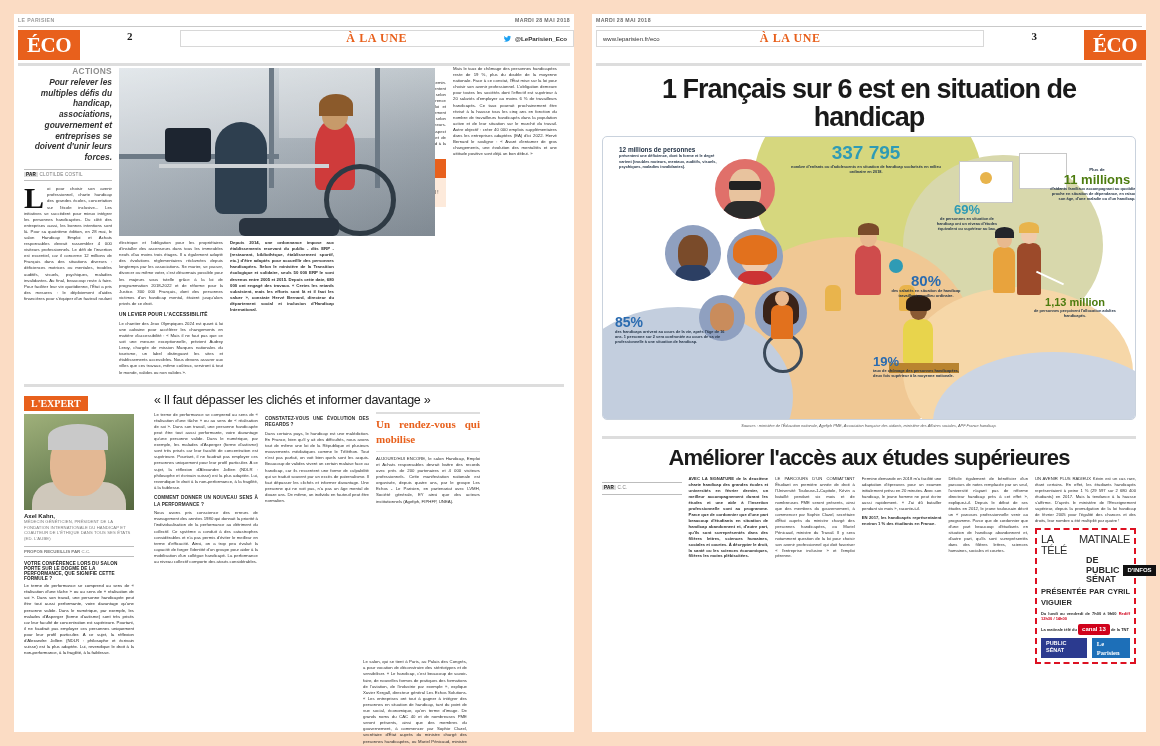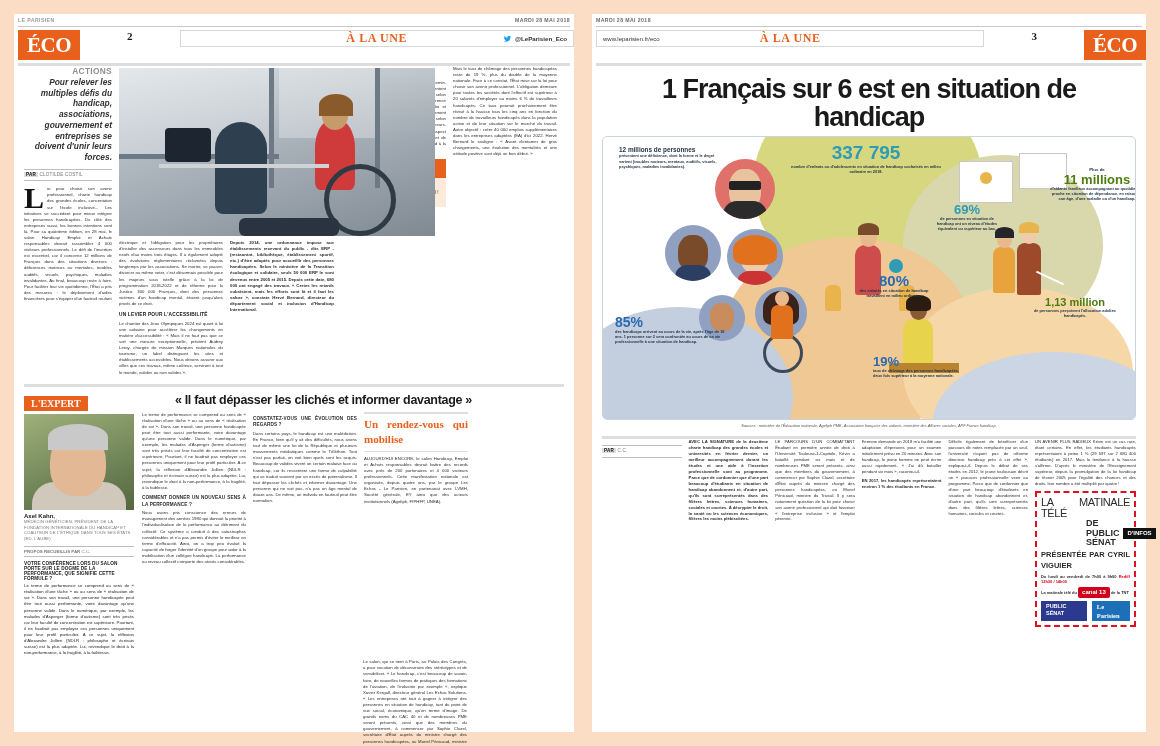--- a/index.html
+++ b/index.html
@@ -82,38 +82,38 @@
   .bold-lead{font-weight:bold;}
   .box-title{background:#e8601c;color:#fff;font-family:"Liberation Serif",serif;
     font-weight:bold;font-size:9px;text-align:center;padding:3px 0;}
   .box-body{background:#fdeadb;padding:4px 5px;font-size:4.6px;line-height:1.45;}
   .box-body .t{font-weight:bold;font-size:5.4px;letter-spacing:.2px;}
   .dot{color:#e8601c;}
 
   .sep-rule{height:3px;background:#ddd;margin:8px 10px 0;}
 
   
-  .expert-wrap{display:flex;gap:8px;padding:6px 10px 0;}
+  .expert-wrap{display:flex;gap:20px;padding:6px 10px 0;}
   .expert-col{width:110px;}
   .tag{background:#e8601c;color:#fff;font-family:"Liberation Serif",serif;
     font-weight:bold;font-size:10px;padding:2px 7px;display:inline-block;}
   .portrait{width:110px;height:96px;margin-top:3px;
     background:linear-gradient(160deg,#9fb07a,#6f8457 60%,#55663f);position:relative;overflow:hidden;}
   .portrait .head{position:absolute;left:26px;top:16px;width:56px;height:66px;
     background:#e3b894;border-radius:48% 48% 42% 42%;}
   .portrait .hair{position:absolute;left:24px;top:10px;width:60px;height:26px;
     background:#c9c9c9;border-radius:50% 50% 0 0;}
   .portrait .body{position:absolute;left:8px;bottom:0;width:94px;height:28px;
     background:#cfc8bb;border-radius:22px 22px 0 0;}
   .expert-name{font-weight:bold;font-size:6px;margin-top:3px;}
   .expert-desc{font-size:4.2px;line-height:1.4;color:#7a7a7a;letter-spacing:.1px;text-transform:uppercase;}
   .propos{border-top:1px solid #bdbdbd;border-bottom:1px solid #bdbdbd;margin:4px 0;
     padding:2px 0;font-size:4.4px;color:#777;}
-  .q-head{font-family:"Liberation Sans",sans-serif;font-weight:bold;font-size:12.5px;
-    text-align:right;line-height:1.12;letter-spacing:-.3px;margin-bottom:5px;}
+  .q-head{font-family:"Liberation Sans",sans-serif;font-weight:normal;font-size:12.5px;
+    text-align:left;line-height:1.12;letter-spacing:-.3px;margin-bottom:5px;}
   .qa-cols{display:flex;gap:7px;}
   .qcol{width:104px;font-size:4.3px;line-height:1.42;text-align:justify;color:#2b2b2b;}
   .qlabel{font-weight:bold;font-size:4.7px;margin:4px 0 2px;letter-spacing:.1px;}
 
   .rdv-head{font-family:"Liberation Serif",serif;font-weight:bold;font-size:11px;
     color:#e8601c;border-top:2px solid #ddd;border-bottom:1px solid #ddd;
     padding:3px 0;margin:0 0 4px 0;}
 
   
   .info-head{font-family:"Liberation Sans",sans-serif;font-weight:bold;font-size:27px;
@@ -399,21 +399,21 @@
         <div class="num n-teal" style="font-size:13px;">69%</div>
         <div class="txt n-dark">de personnes en situation de handicap ont un niveau d'études équivalent ou supérieur au bac.</div>
       </div>
 
       <div class="stat" style="left:446px;top:30px;width:96px;text-align:center;">
         <div class="txt n-dark" style="font-size:4.4px;">Plus de</div>
         <div class="num n-green" style="font-size:13px;">11 millions</div>
         <div class="txt n-dark">d'aidants familiaux accompagnant au quotidien un proche en situation de dépendance, en raison de son âge, d'une maladie ou d'un handicap.</div>
       </div>
 
-      <div class="stat" style="left:252px;top:136px;width:78px;text-align:center;">
+      <div class="stat" style="left:252px;top:136px;width:78px;text-align:center;padding-left:32px;">
         <div class="num n-blue" style="font-size:15px;">80%</div>
         <div class="txt n-dark">des salariés en situation de handicap travaillent en milieu ordinaire.</div>
       </div>
 
       <div class="stat" style="left:12px;top:178px;width:110px;">
         <div class="num n-blue" style="font-size:14px;">85%</div>
         <div class="txt n-dark">des handicaps arrivent au cours de la vie, après l'âge de 16 ans. 1 personne sur 2 sera confrontée au cours de sa vie professionnelle à une situation de handicap.</div>
       </div>
 
       <div class="stat" style="left:270px;top:218px;width:96px;">
@@ -423,20 +423,21 @@
 
       <div class="stat" style="left:420px;top:160px;width:104px;text-align:center;">
         <div class="num n-green" style="font-size:11px;">1,13 million</div>
         <div class="txt n-dark">de personnes perçoivent l'allocation adultes handicapés.</div>
       </div>
     </div>
 
     <div class="sources">Sources : ministère de l'Éducation nationale, Agefiph PME, Association française des aidants, ministère des Affaires sociales, APF France handicap.</div>
     <div class="sep-rule"></div>
 
+    <div class="head2">Améliorer l'accès aux études supérieures</div>
 
     <div class="r-cols">
       <div class="rcol">
         <div class="byline">
           <b>PAR</b>
           <span>C.C.</span>
         </div>
       </div>
       <div class="rcol">
         <span class="bold-lead">AVEC LA SIGNATURE de la deuxième charte handicap des grandes écoles et universités en février dernier, un meilleur accompagnement durant les études et une aide à l'insertion professionnelle sont au programme. Parce que de cordonnier que d'une part beaucoup d'étudiants en situation de handicap abandonnent et, d'autre part, qu'ils sont surreprésentés dans des filières lettres, sciences humaines, sociales et courtes. À décrypter le droit, la santé ou les sciences économiques, filières les moins plébiscitées.</span>

